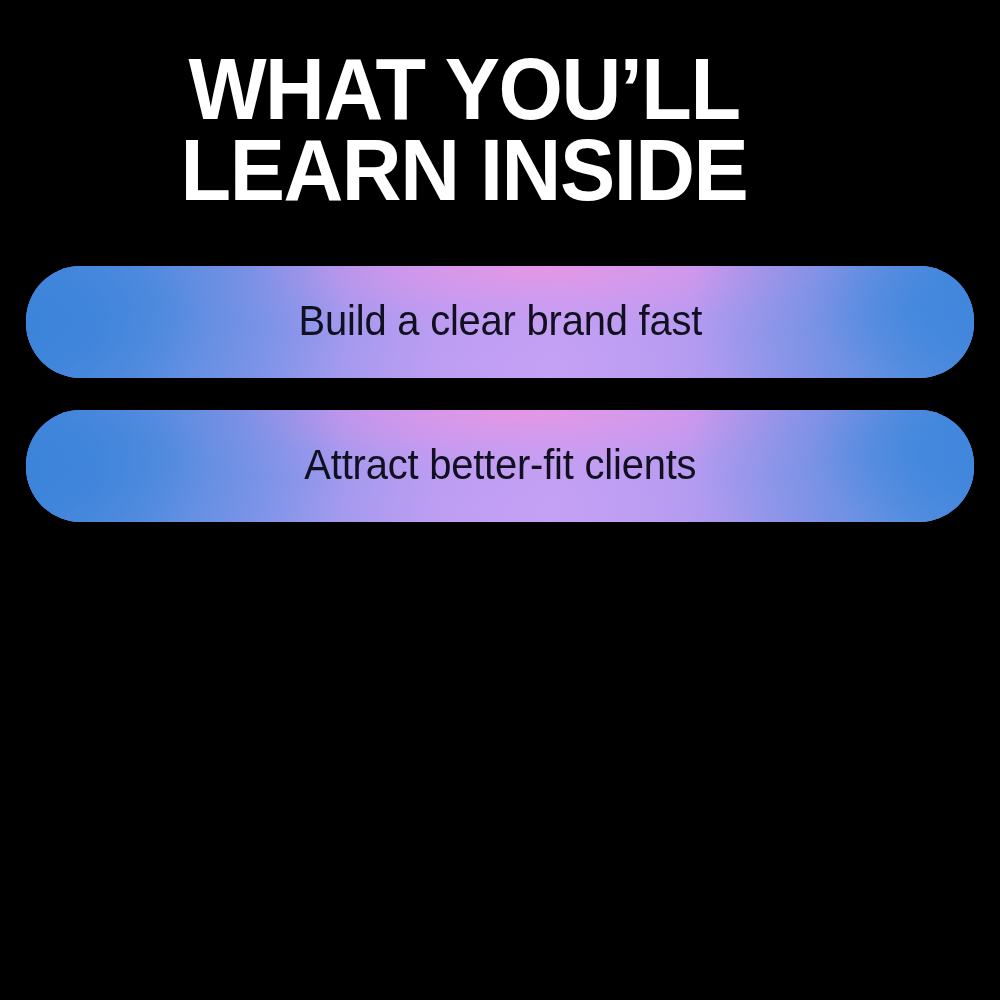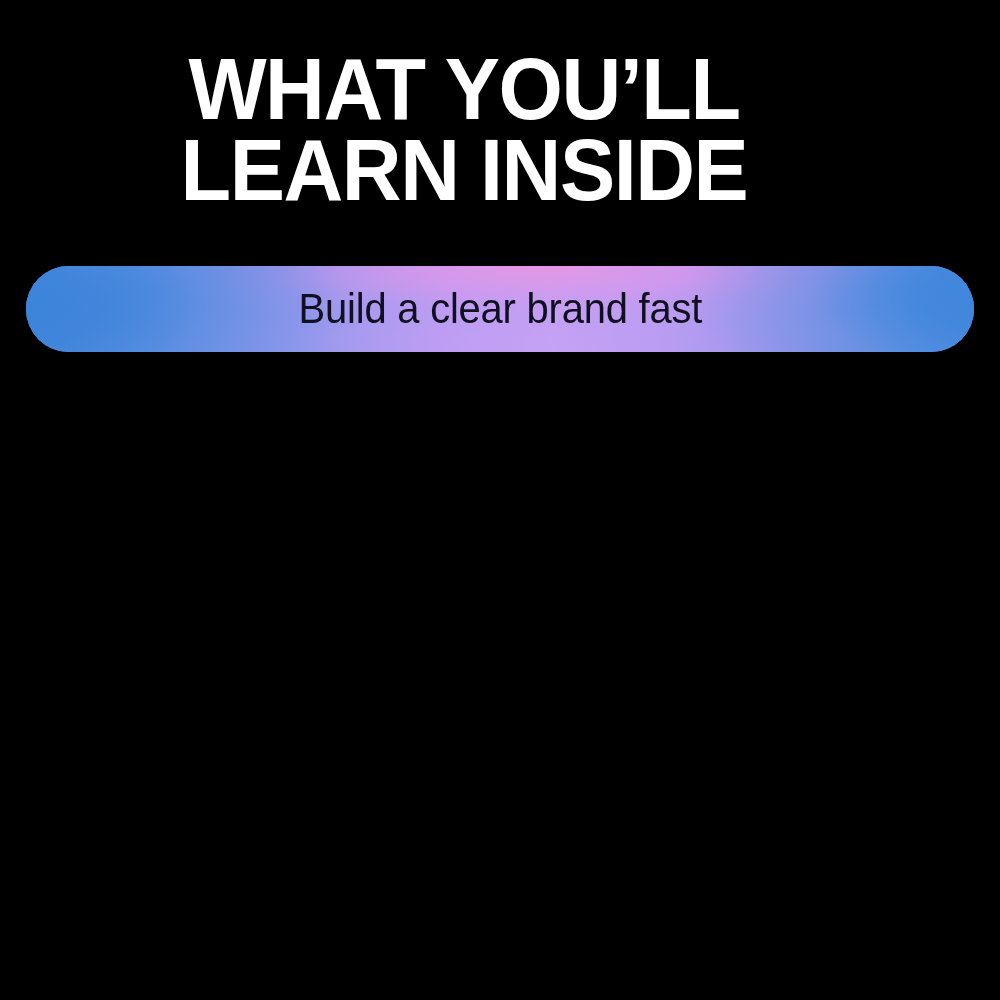--- a/index.html
+++ b/index.html
@@ -48,27 +48,26 @@
   .pill-list {
     position: absolute;
     left: 26px;
     top: 266px;
     width: 948px;
   }
 
   .pill {
     position: relative;
     width: 948px;
-    height: 86px;
+    height: 112px;
     margin-bottom: 32px;
     border-radius: 55px;
     overflow: hidden;
     background-color: #4689dc;
     display: flex;
-    align-items: center;
     justify-content: center;
   }
   .pill:last-child { margin-bottom: 0; }
 
   
   .pill-wash {
     position: absolute;
     inset: 0;
     pointer-events: none;
   }
@@ -145,15 +144,23 @@
       <span class="pill-wash wash-pink" style="--px: 54%;"></span>
       <span class="pill-wash wash-lav"></span>
       <span class="pill-wash wash-blue-l"></span>
       <span class="pill-wash wash-blue-r"></span>
       <span class="pill-label">Build a clear brand fast</span>
     </div>
 
 
 
 
+    <div class="pill">
+      <span class="pill-wash wash-base"></span>
+      <span class="pill-wash wash-pink" style="--px: 52%;"></span>
+      <span class="pill-wash wash-lav"></span>
+      <span class="pill-wash wash-blue-l"></span>
+      <span class="pill-wash wash-blue-r"></span>
+      <span class="pill-label">Attract better-fit clients</span>
+    </div>
 
   </div>
 </div>
 
 </body></html>

